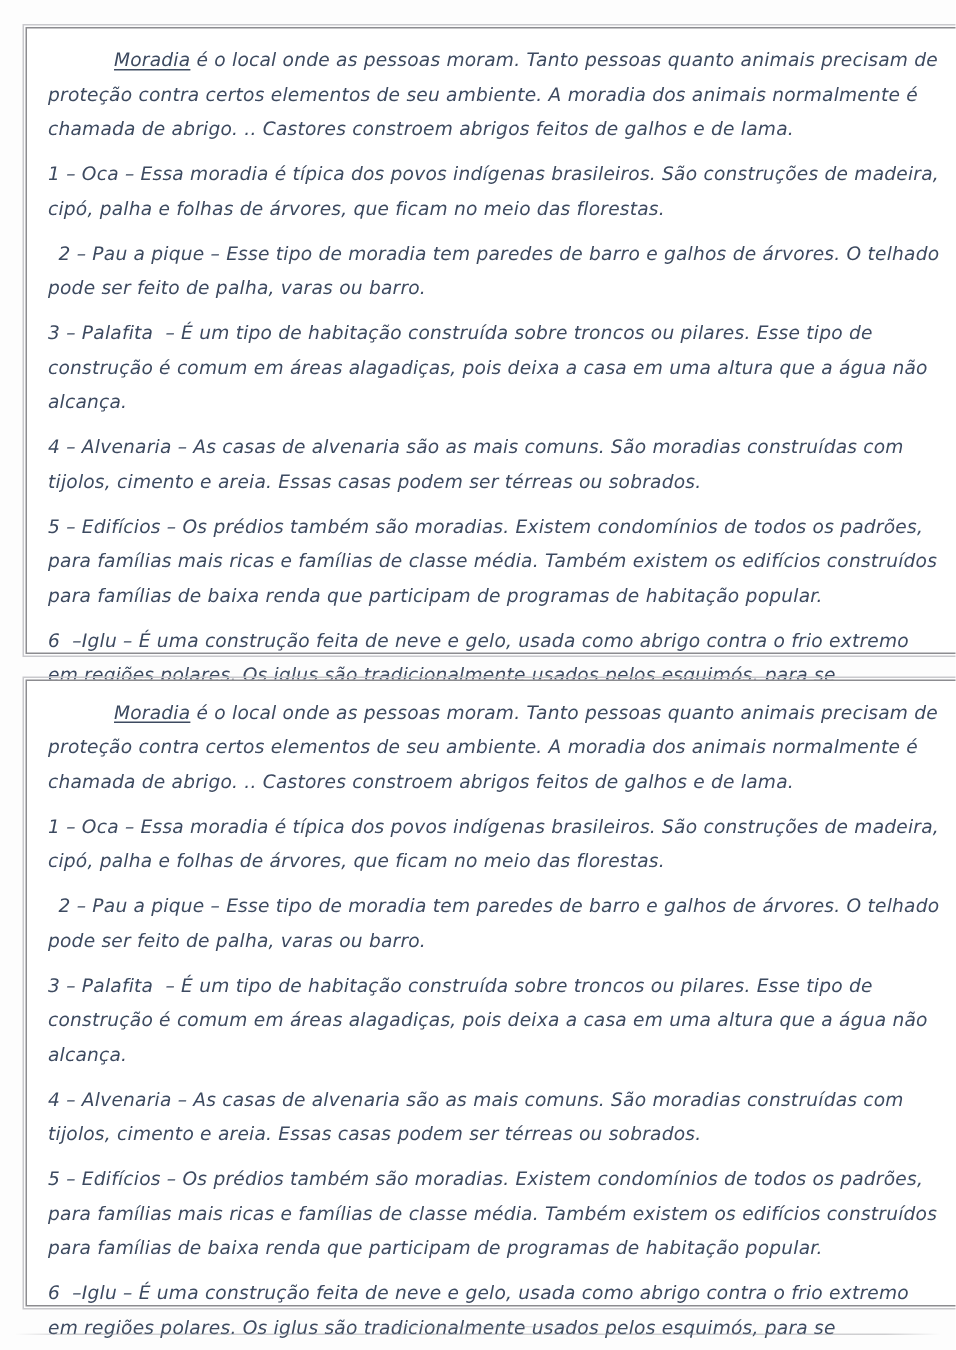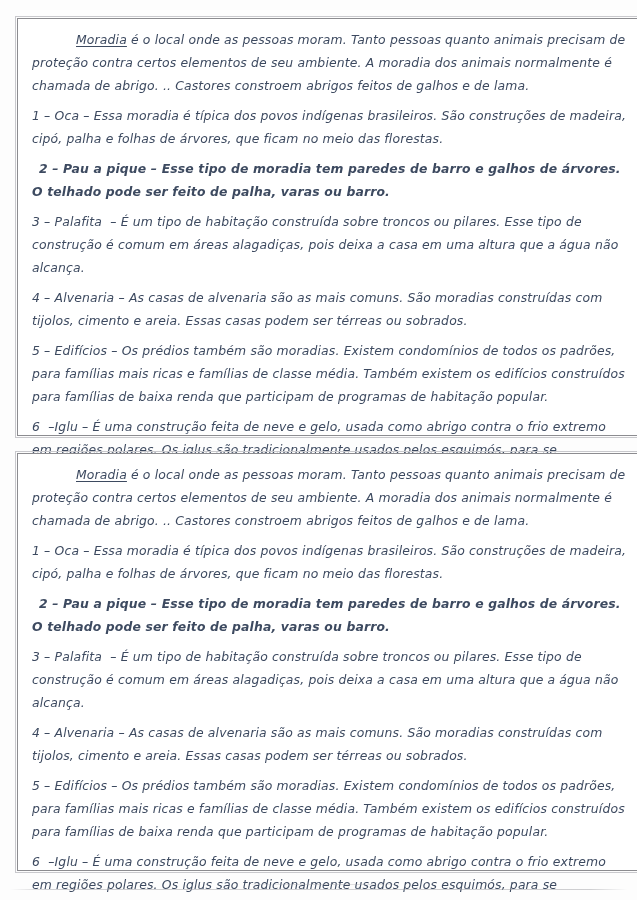--- a/index.html
+++ b/index.html
@@ -45,21 +45,21 @@
     font-size: 12.4px;
     line-height: 23px;
     font-style: italic;
     letter-spacing: 0.15px;
     text-align: left;
     white-space: pre-wrap;
   }
   .para:last-child { margin-bottom: 0; }
 
   .para.indent { text-indent: 44px; }
-  .para.indent-sm { text-indent: 7px; font-weight: bold; }
+  .para.indent-sm { text-indent: 7px; }
 
   .lead-word {
     text-decoration: underline;
     text-underline-offset: 2px;
   }
 
   
   .scan-artifact {
     position: absolute;
     left: 10px;

